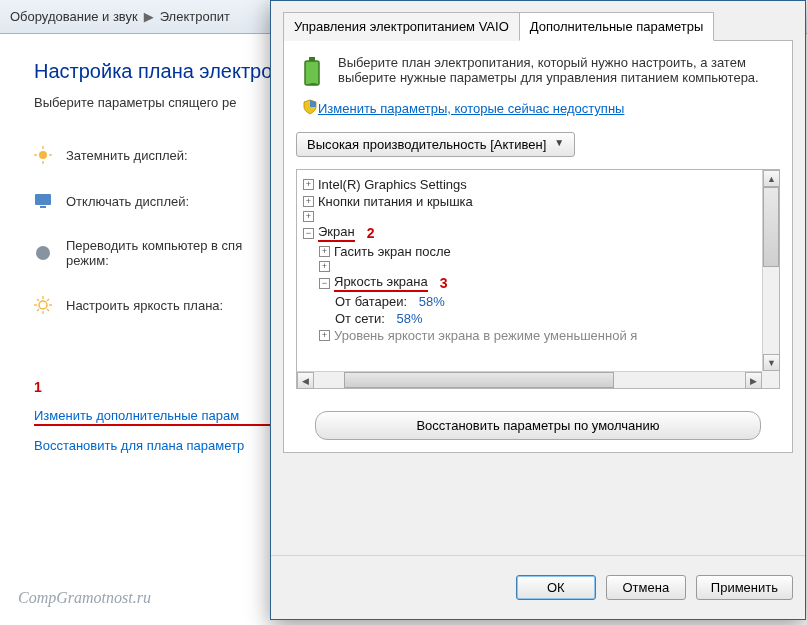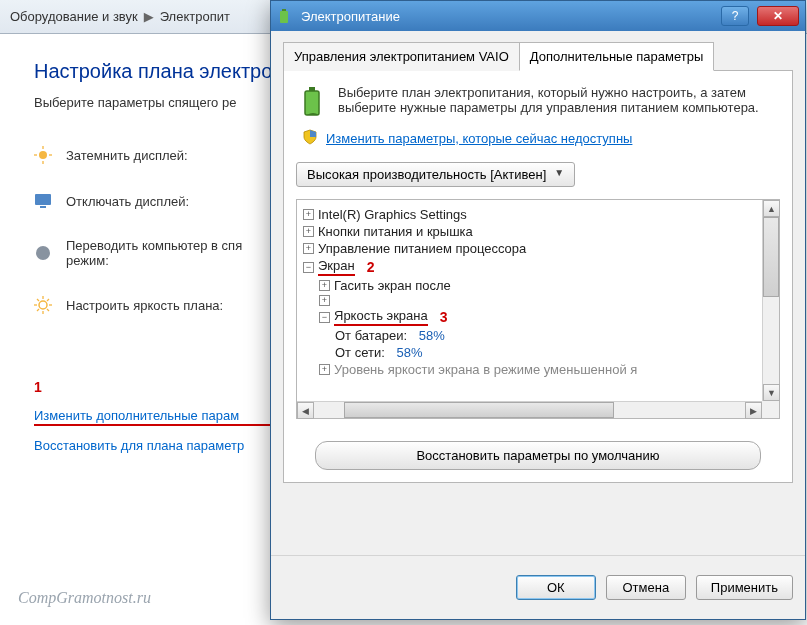--- a/index.html
+++ b/index.html
@@ -55,21 +55,21 @@
   .tab.active { background: #fff; border-bottom: 1px solid #fff; z-index: 2; }
 
   .tab-panel {
     background: #fff; border: 1px solid #b7b7b7; border-top: none;
     padding: 14px 12px 12px 12px;
   }
 
   .intro { display: flex; gap: 8px; align-items: flex-start; font-size: 13px; color: #333; margin-bottom: 10px; }
   .intro .battery-ico { width: 34px; height: 34px; flex-shrink: 0; }
 
-  .uac-link { display: flex; align-items: center; gap: 8px; margin: 0 0 14px 6px; font-size: 13px; }
+  .uac-link { display: flex; align-items: center; margin: 0 0 14px 6px; font-size: 13px; }
   .uac-link a { color: #0066cc; text-decoration: underline; cursor: pointer; }
 
   .plan-select {
     display: inline-flex; align-items: flex-start; gap: 8px; padding: 4px 10px;
     background: linear-gradient(#fefefe,#e6e6e6); border: 1px solid #a9a9a9; border-radius: 3px;
     font-size: 13px; cursor: default;
   }
   .plan-select .caret { font-size: 10px; color: #444; }
 
   
@@ -198,32 +198,20 @@
       <span class="annot">1</span>
       <span class="bg-link underline-red">Изменить дополнительные парам</span>
     </div>
     <span class="bg-link">Восстановить для плана параметр</span>
   </div>
 
   <div class="watermark">CompGramotnost.ru</div>
 </div>
 
 <div class="dialog">
-  <div class="titlebar">
-    <span class="tb-icon">
-      <svg viewBox="0 0 16 16">
-          <rect x="3" y="3" width="8" height="12" rx="1" fill="#6cc24a"></rect>
-          <rect x="5" y="1" width="4" height="2" fill="#4b8a2e"></rect>
-        </svg>
-    </span>
-    <span>Электропитание</span>
-    <span class="spacer"></span>
-    <span class="tb-btn tb-help">?</span>
-    <span class="tb-btn tb-close">✕</span>
-  </div>
 
   <div class="dialog-body">
 
     <div class="tabstrip">
       <div class="tab">Управления электропитанием VAIO</div>
       <div class="tab active">Дополнительные параметры</div>
     </div>
 
     <div class="tab-panel">
 
@@ -259,21 +247,20 @@
           <div class="tree-row">
             <span class="exp">+</span>
             <span>Intel(R) Graphics Settings</span>
           </div>
           <div class="tree-row">
             <span class="exp">+</span>
             <span>Кнопки питания и крышка</span>
           </div>
           <div class="tree-row">
             <span class="exp">+</span>
-            <span>Управление питанием процессора</span>
           </div>
           <div class="tree-row">
             <span class="exp">−</span>
             <span class="underline-red">Экран</span>
             <span class="annot" style="margin-left:8px">2</span>
           </div>
           <div class="tree-row ind1">
             <span class="exp">+</span>
             <span>Гасить экран после</span>
           </div>

